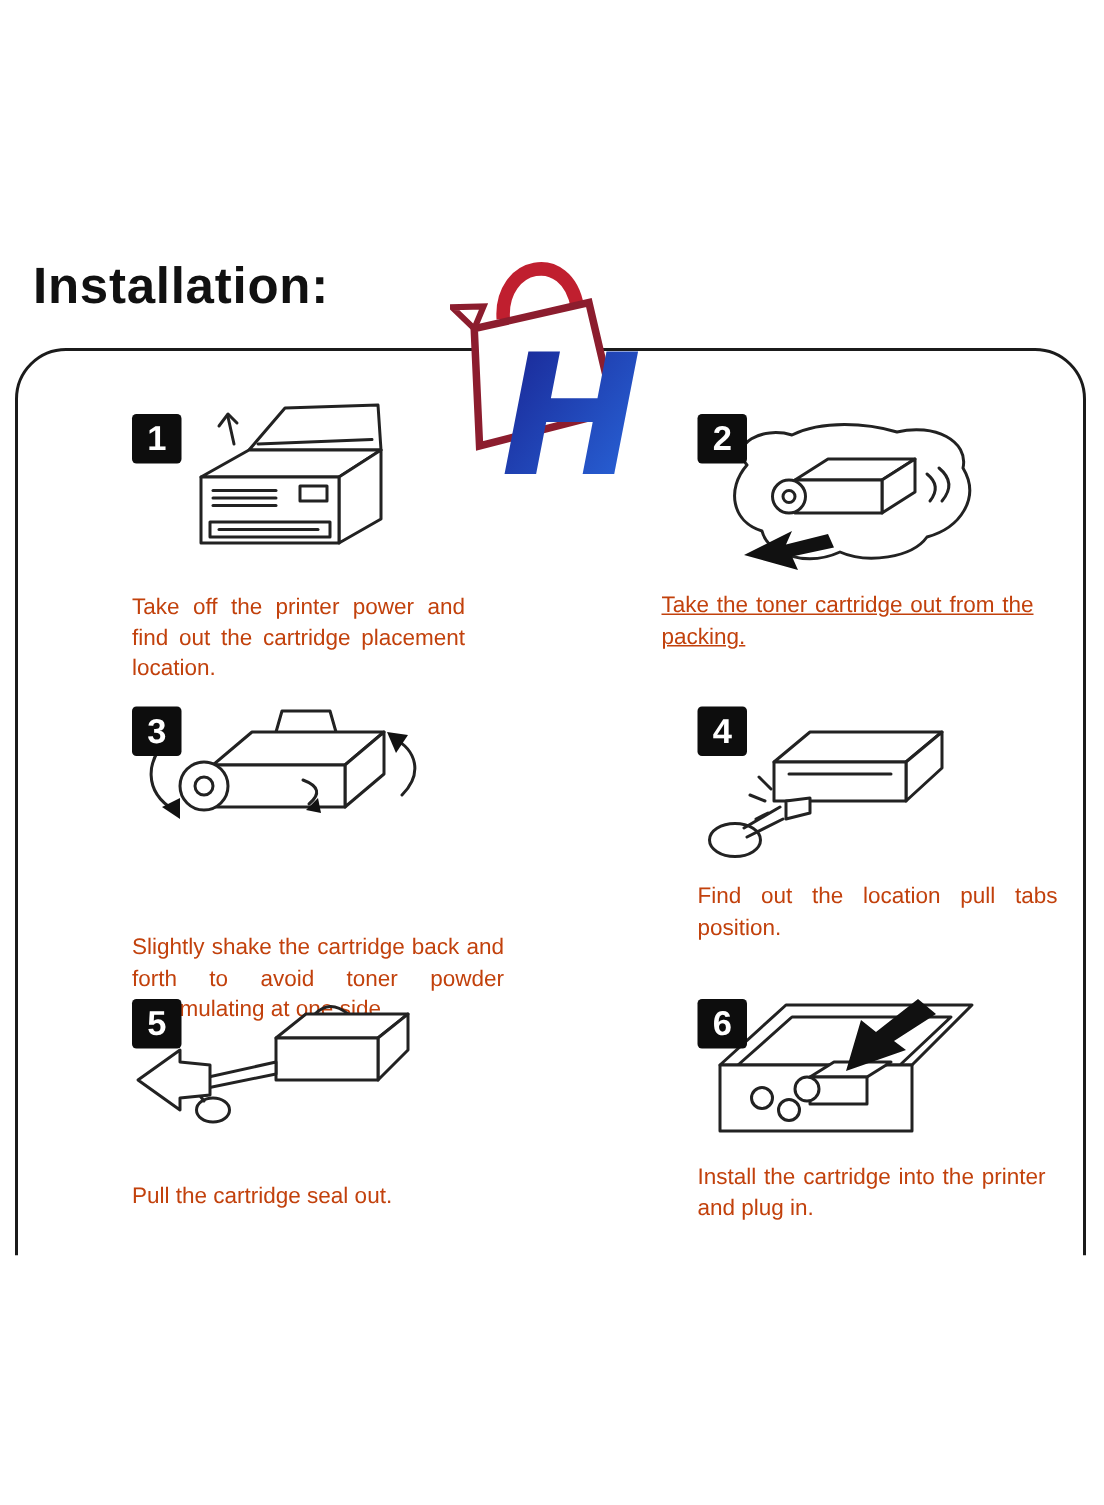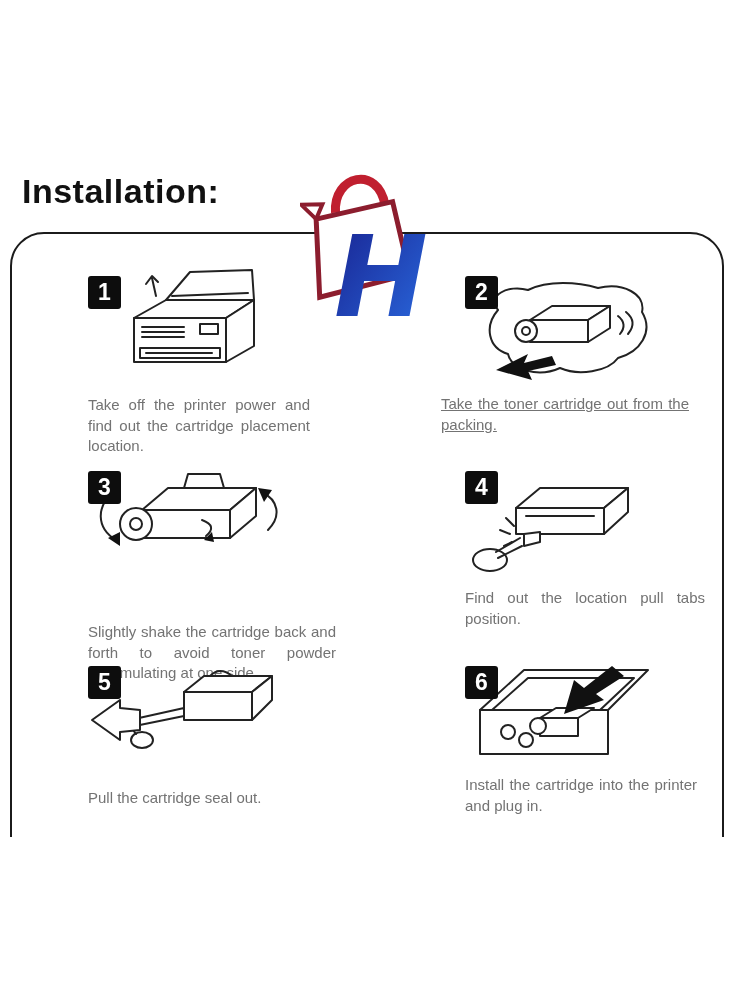--- a/index.html
+++ b/index.html
@@ -6,21 +6,21 @@
   .page{position:relative;width:736px;height:837px;overflow:hidden;background:#fff;
         font-family:"Liberation Sans",sans-serif;color:#111;}
   .title{position:absolute;left:22px;top:172px;font-size:34px;font-weight:700;letter-spacing:.5px;}
   .panel{position:absolute;left:10px;top:232px;width:710px;height:810px;
          border:2.5px solid #1b1b1b;border-radius:34px;background:transparent;}
   .logo{position:absolute;left:300px;top:148px;width:150px;height:178px;z-index:3;}
   .badge{position:absolute;width:33px;height:33px;background:#0d0d0d;color:#fff;
          font-weight:700;font-size:23px;display:flex;align-items:center;justify-content:center;
          border-radius:3px;z-index:2;}
   .illus{position:absolute;z-index:1;}
-  .caption{position:absolute;font-size:15px;line-height:1.38;text-align:justify;color:#737373;}
+  .caption{position:absolute;font-size:15px;line-height:1.38;text-align:justify;color:#c2410c;}
   
   .b1{left:88px;top:276px;} .b2{left:465px;top:276px;}
   .b3{left:88px;top:471px;} .b4{left:465px;top:471px;}
   .b5{left:88px;top:666px;} .b6{left:465px;top:666px;}
   .i1{left:102px;top:266px;} .i2{left:468px;top:276px;}
   .i3{left:84px;top:466px;}  .i4{left:466px;top:466px;}
   .i5{left:84px;top:664px;}  .i6{left:462px;top:652px;}
   .c1{left:88px;top:395px;width:222px;} .c2{left:441px;top:394px;width:248px;text-decoration:underline;}
   .c3{left:88px;top:578px;width:248px;margin-top:44px;} .c4{left:465px;top:588px;width:240px;}
   .c5{left:88px;top:788px;width:230px;} .c6{left:465px;top:775px;width:232px;}

